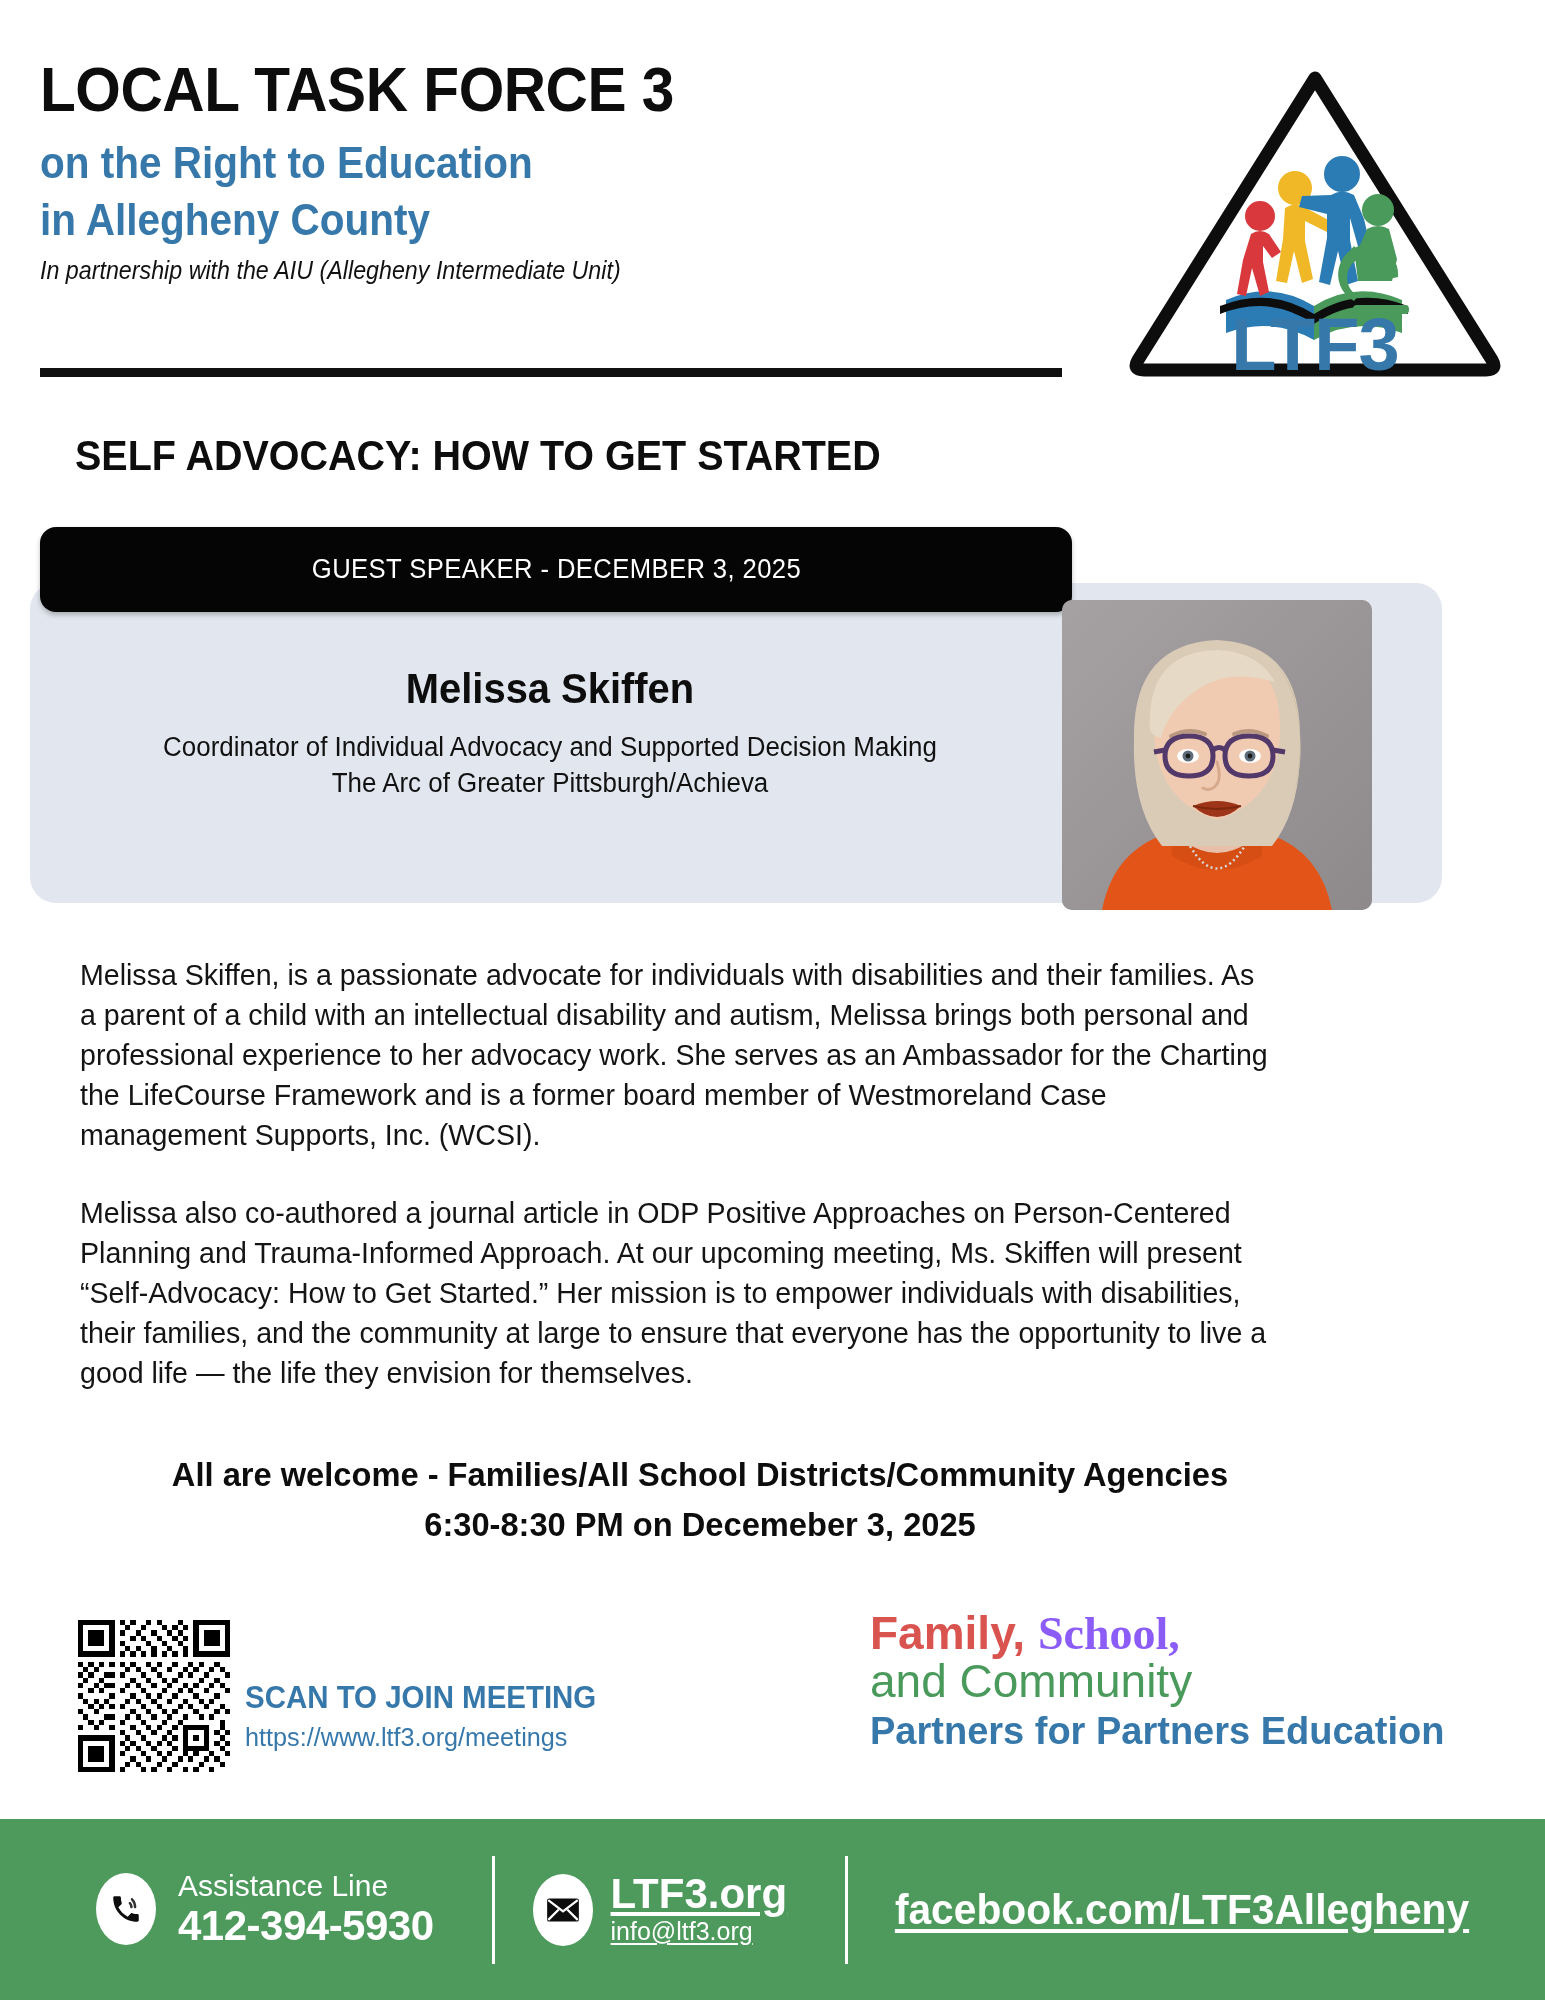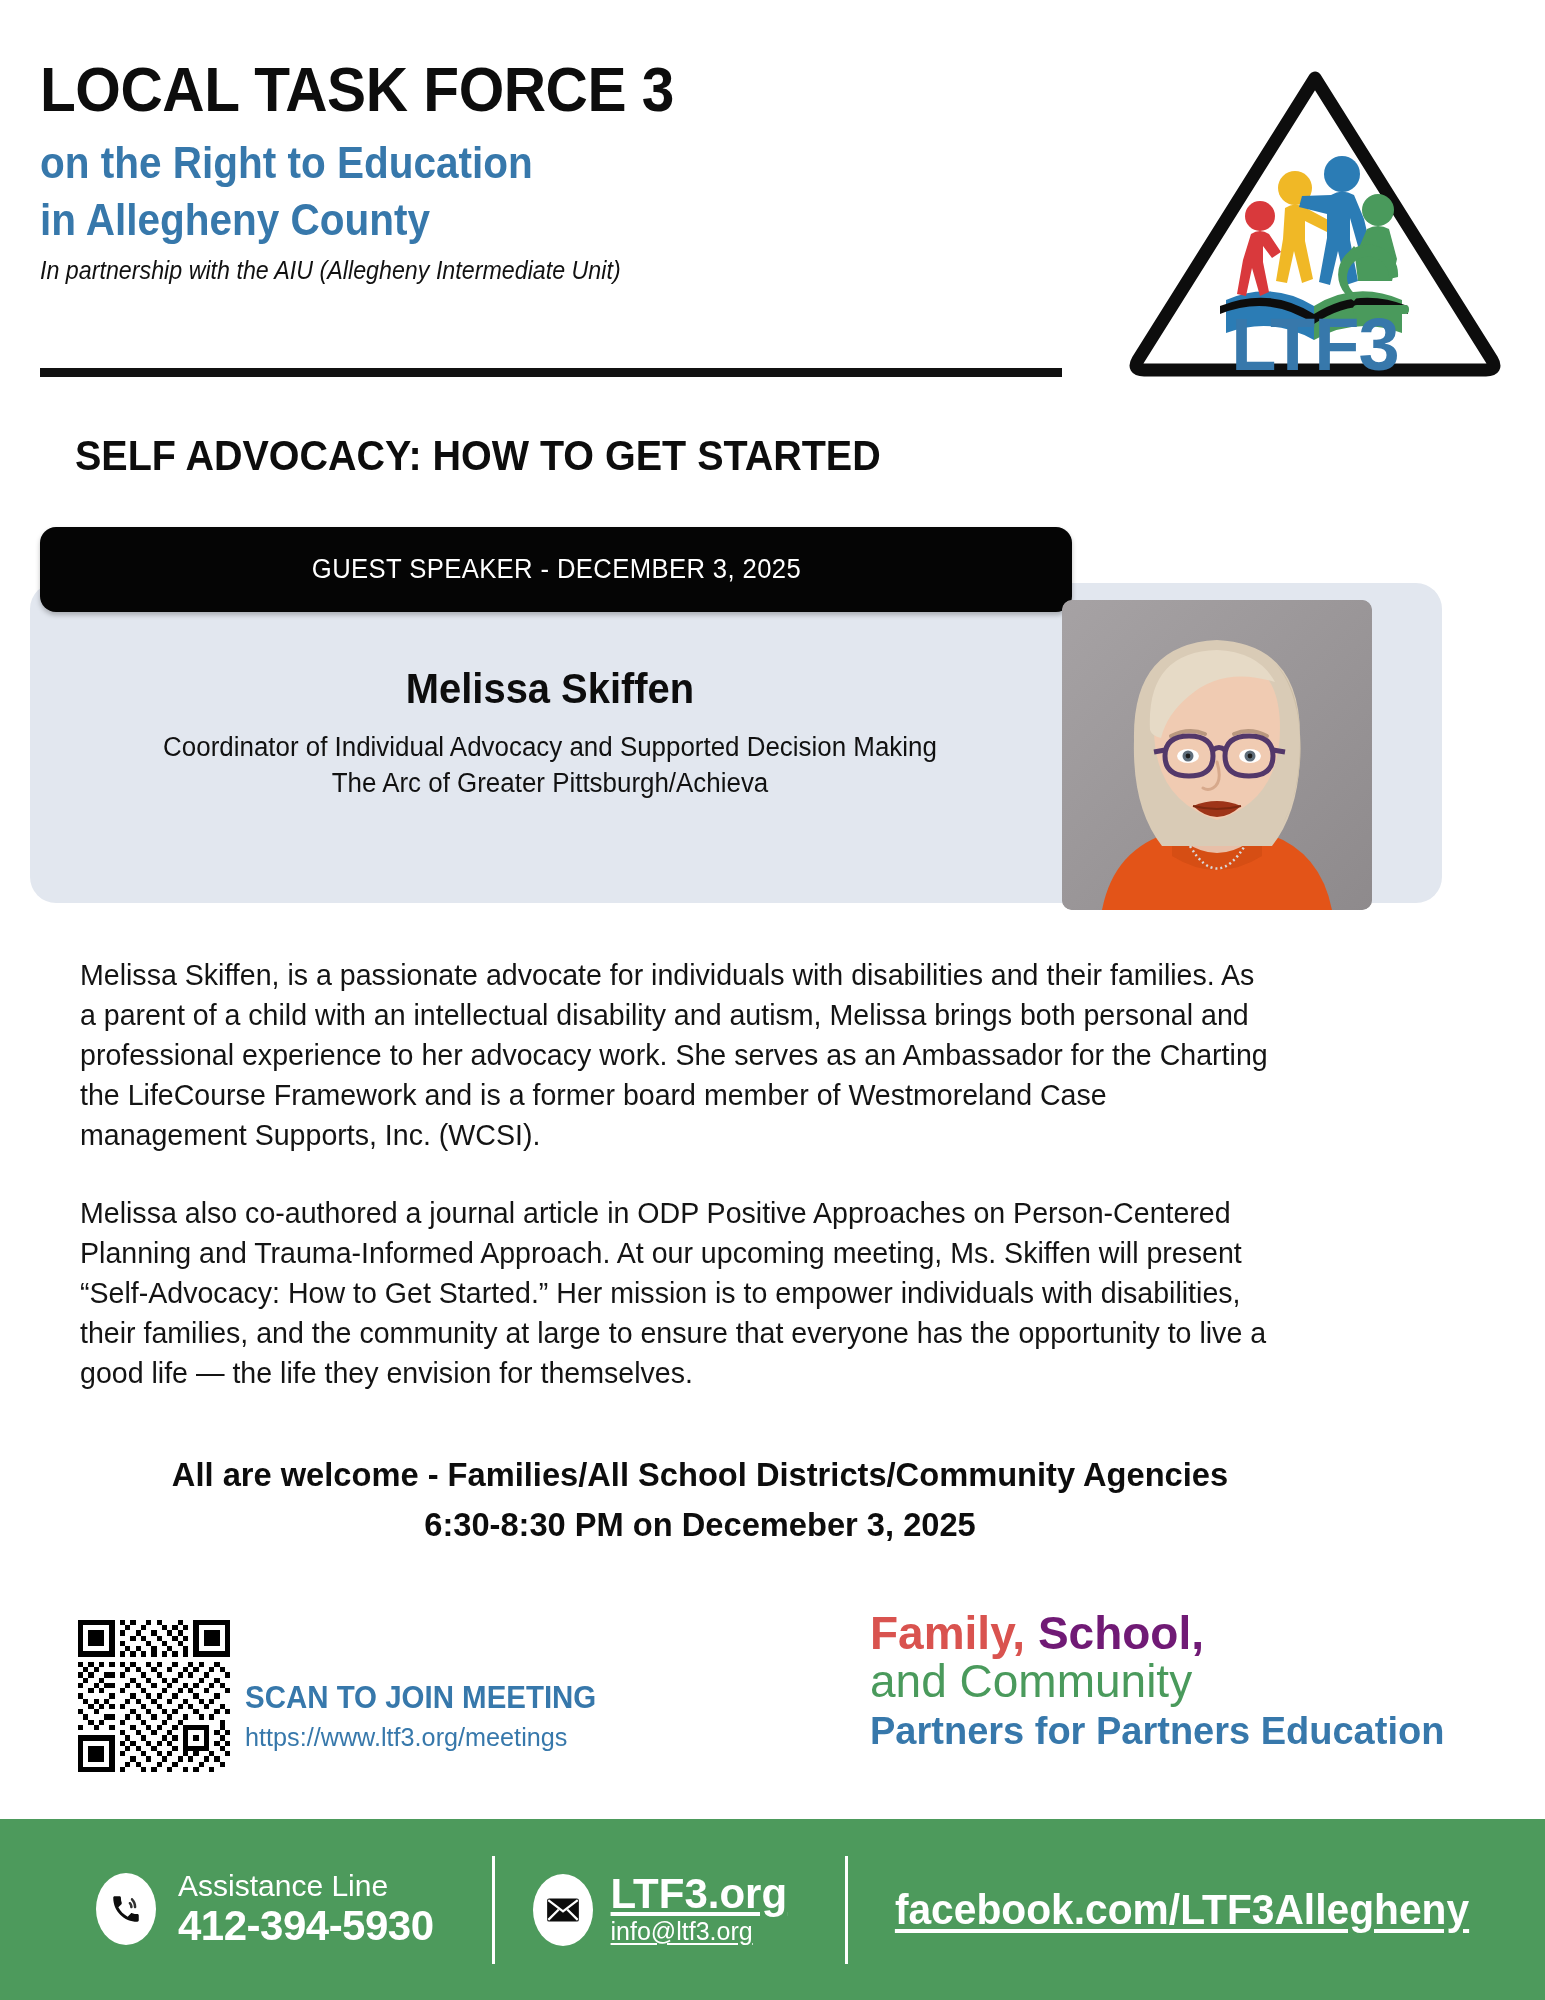--- a/index.html
+++ b/index.html
@@ -144,21 +144,21 @@
     transform:scaleX(0.97); transform-origin:left center;
     white-space:nowrap;
   }
 
   
   .fsc { position:absolute; left:870px; top:1610px; width:640px; }
   .fsc-l1 { font-size:46px; font-weight:bold; line-height:1.04; white-space:nowrap; }
   .fsc-l2 { font-size:46px; font-weight:normal; line-height:1.04; color:#4a9a5c; white-space:nowrap; }
   .fsc-l3 { font-size:38px; font-weight:bold; line-height:1.15; color:#3778ab; margin-top:4px; white-space:nowrap; }
   .c-family { color:#d9534f;text-align:right; }
-  .c-school { color:#701a75; }
+  .c-school { color:#8b5cf6;font-family:Liberation Serif, serif; }
 
   
   .footer {
     position:absolute; left:0; bottom:0; width:1545px; height:181px;
     background:#4d9a5c;
     display:flex; align-items:center;
   }
 
   .f-group { display:flex; align-items:center; }
 

